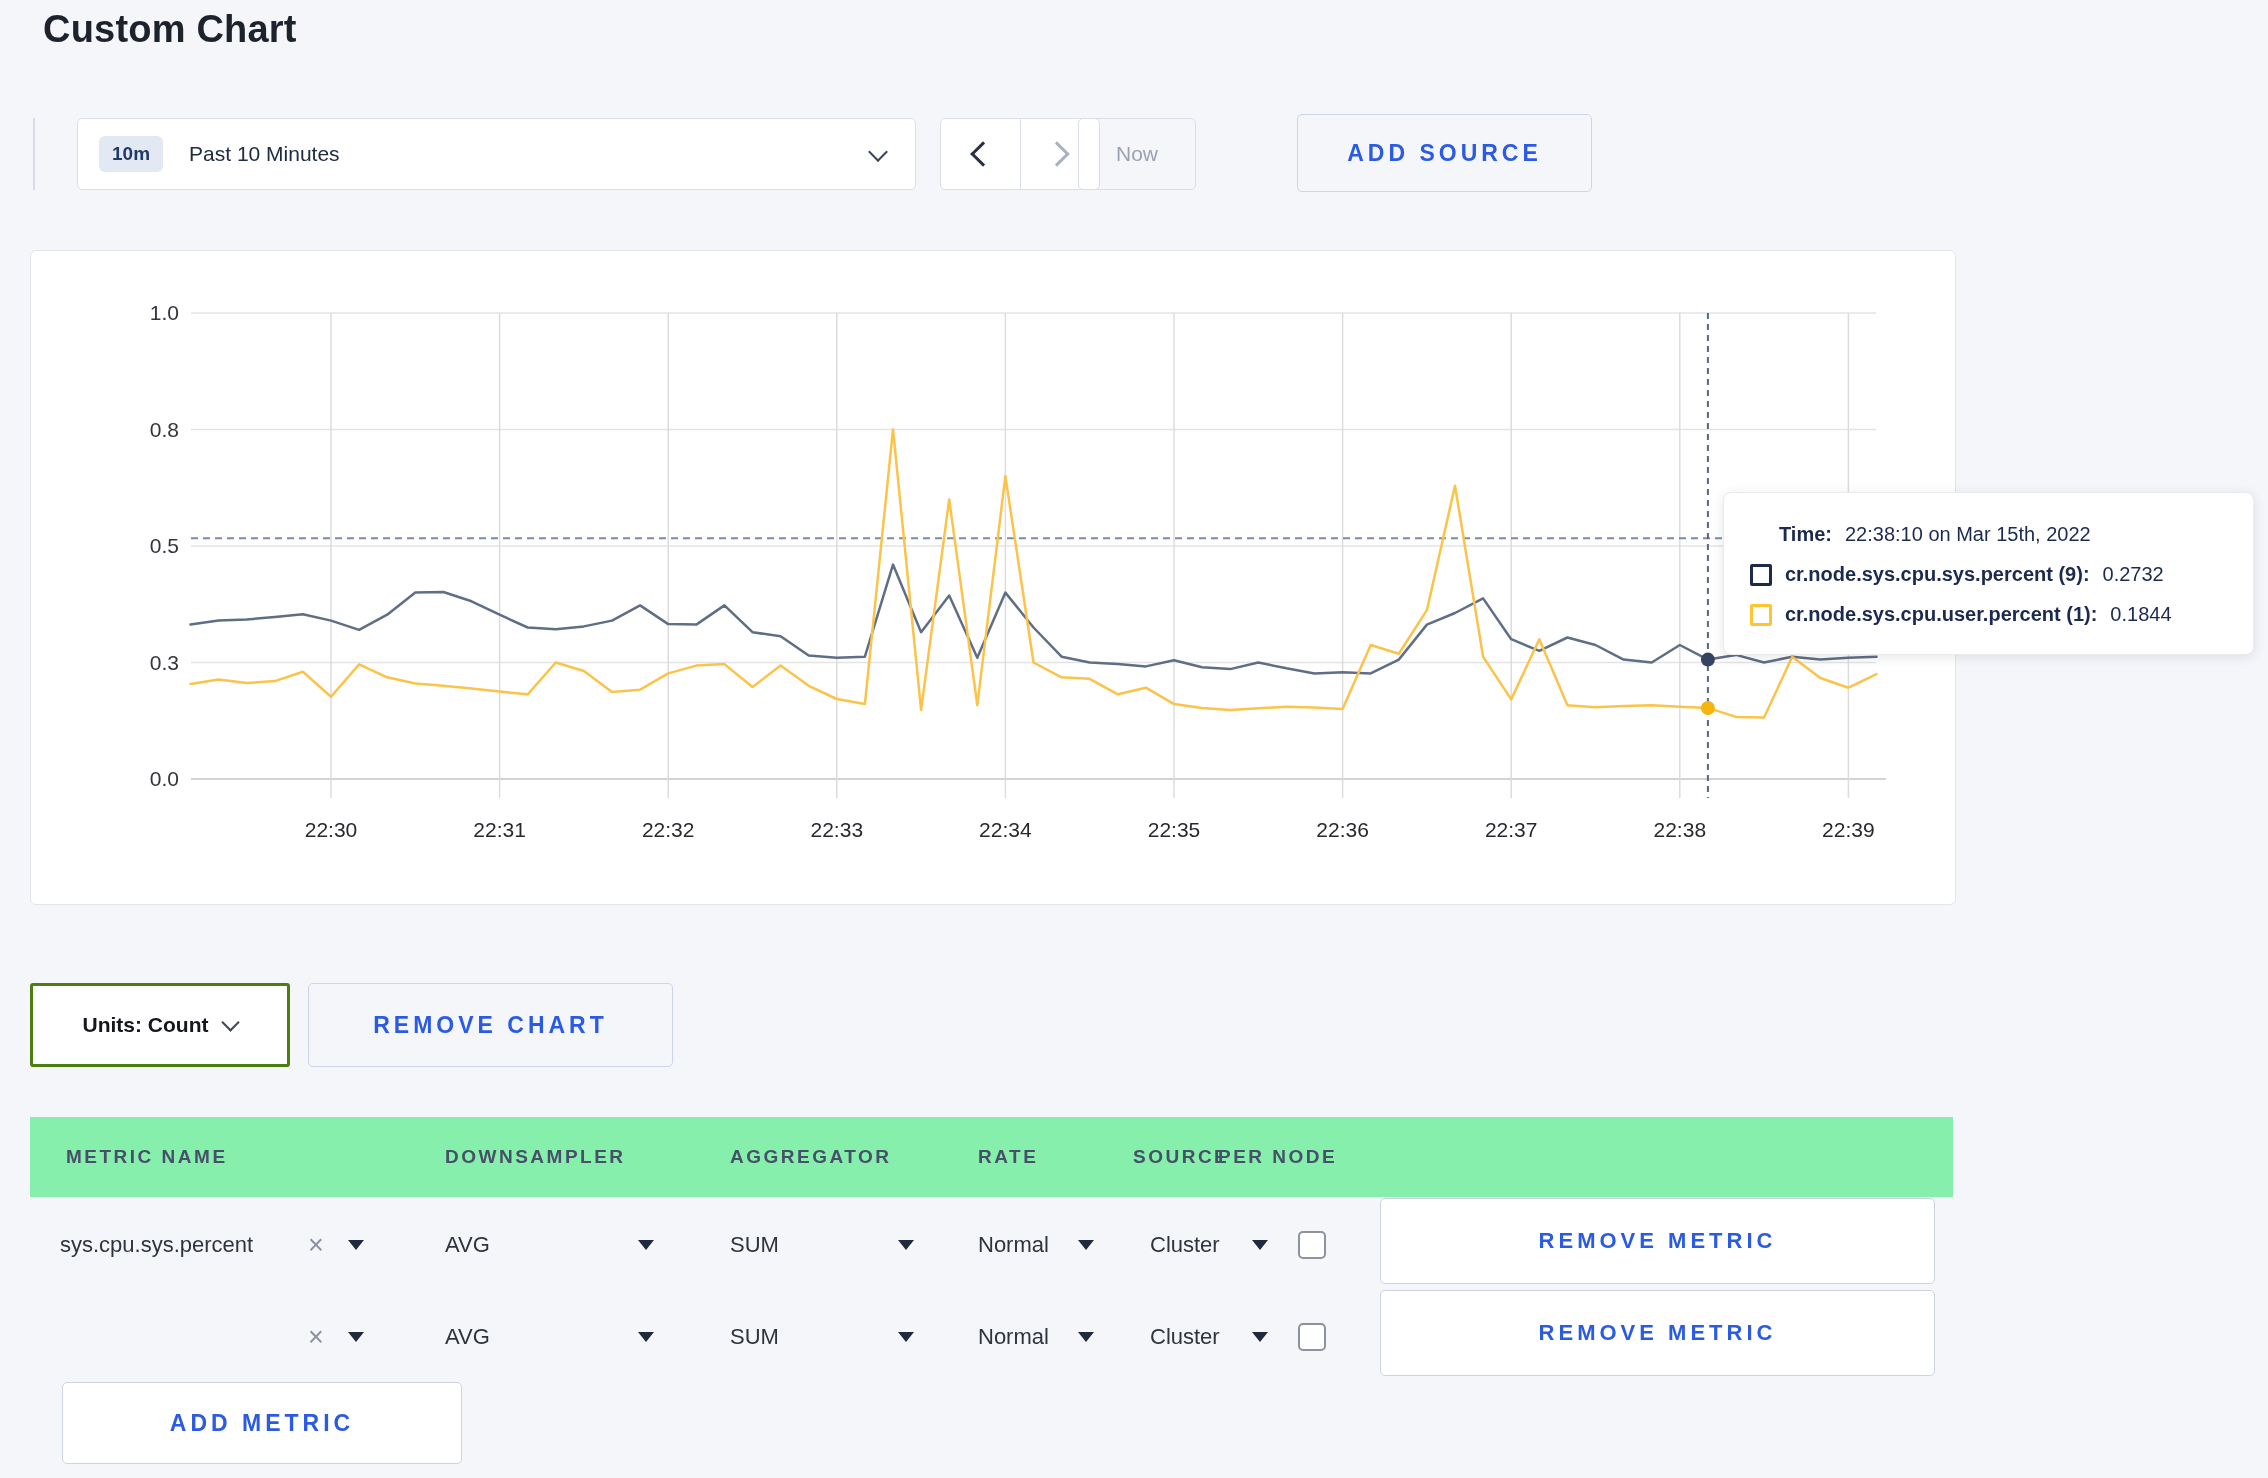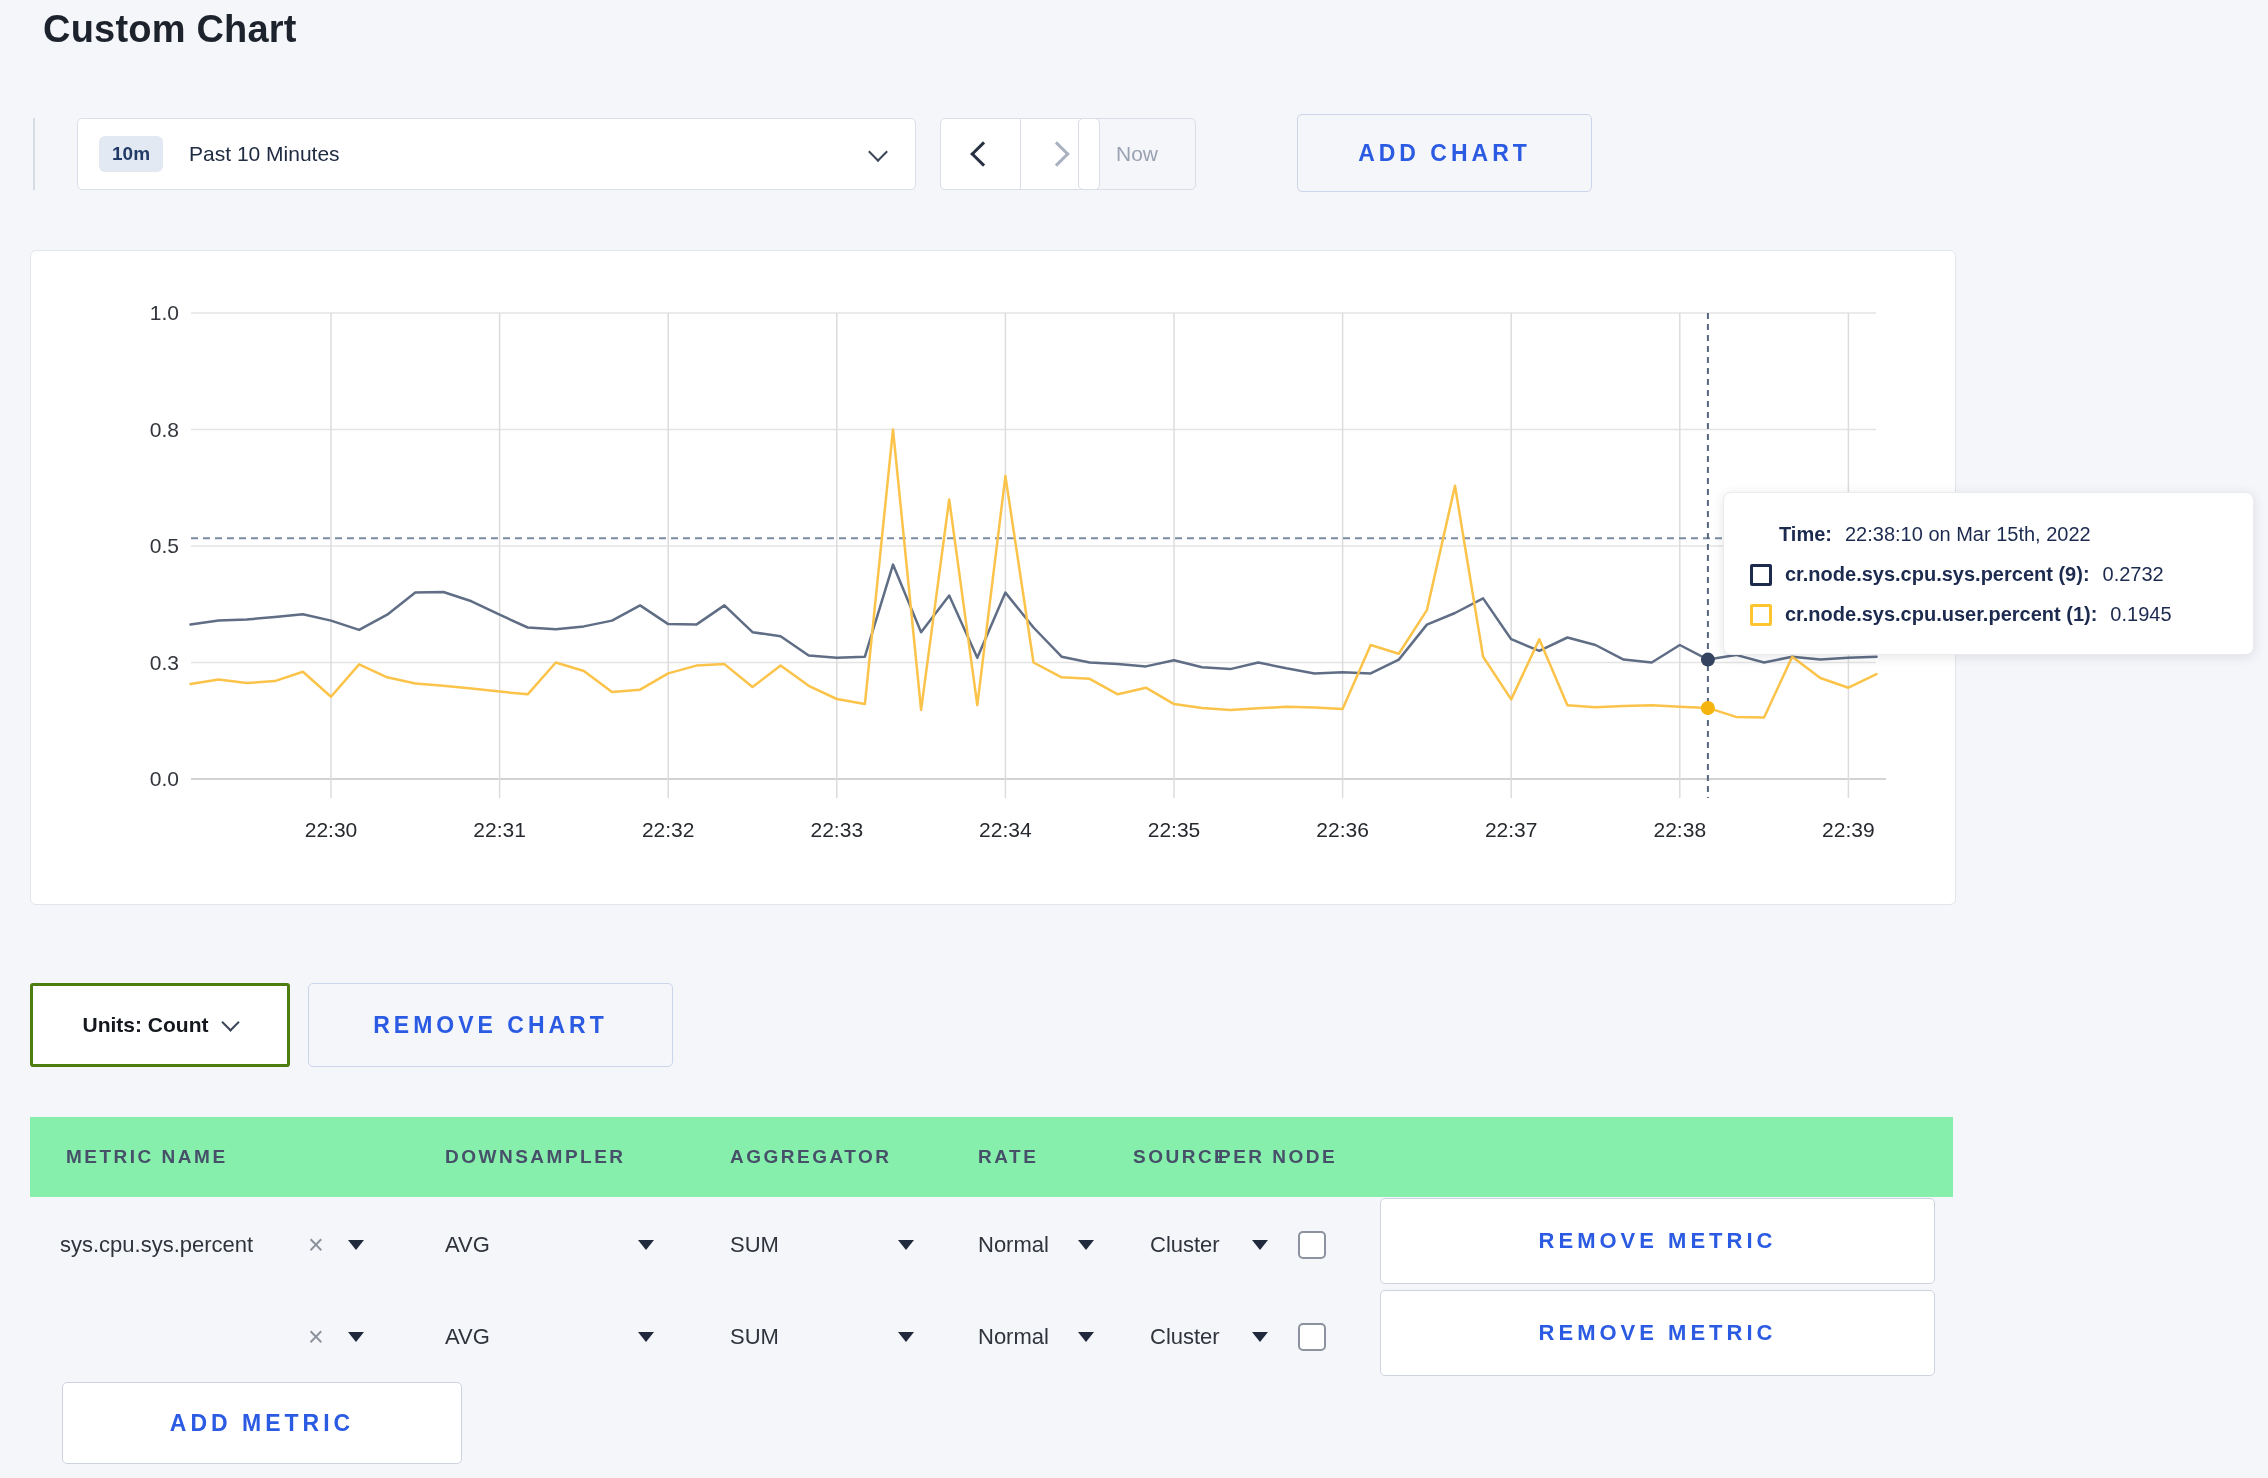--- a/index.html
+++ b/index.html
@@ -129,21 +129,21 @@
   <button class="pg pg-prev">
     <span class="chevron chev-left"></span>
   </button>
   <button class="pg">
     <span class="chevron chev-right"></span>
   </button>
 </div>
 
 <button id="now-button">Now</button>
 
-<button id="add-chart-button" class="blue-btn">ADD CHART</button>
+<button id="add-chart-button" class="blue-btn">ADD SOURCE</button>
 
 <div id="chart-card">
   <svg id="plot-svg" width="1926" height="655" viewBox="0 0 1926 655">
       <line x1="160" y1="528" x2="1855" y2="528" stroke="#c5c5c5" stroke-width="1.5"></line>
       <text x="148" y="535" text-anchor="end" font-size="21" fill="#33363c">0.0</text>
       <line x1="160" y1="411.5" x2="1845" y2="411.5" stroke="#e4e4e4" stroke-width="1.5"></line>
       <text x="148" y="418.5" text-anchor="end" font-size="21" fill="#33363c">0.3</text>
       <line x1="160" y1="295" x2="1845" y2="295" stroke="#e4e4e4" stroke-width="1.5"></line>
       <text x="148" y="302" text-anchor="end" font-size="21" fill="#33363c">0.5</text>
       <line x1="160" y1="178.5" x2="1845" y2="178.5" stroke="#e4e4e4" stroke-width="1.5"></line>
@@ -185,21 +185,21 @@
     <span class="t-val">22:38:10 on Mar 15th, 2022</span>
   </div>
   <div class="t-row">
     <span class="swatch" style="border-color: rgb(28, 43, 77);"></span>
     <span class="t-label">cr.node.sys.cpu.sys.percent (9):</span>
     <span class="t-val">0.2732</span>
   </div>
   <div class="t-row">
     <span class="swatch" style="border-color: rgb(255, 197, 49);"></span>
     <span class="t-label">cr.node.sys.cpu.user.percent (1):</span>
-    <span class="t-val">0.1945</span>
+    <span class="t-val">0.1844</span>
   </div>
 </div>
 
 <button id="units-select">
   <span class="units-label">Units: Count</span>
   <span class="units-chev"></span>
 </button>
 
 <button id="remove-chart-button" class="blue-btn">REMOVE CHART</button>
 

